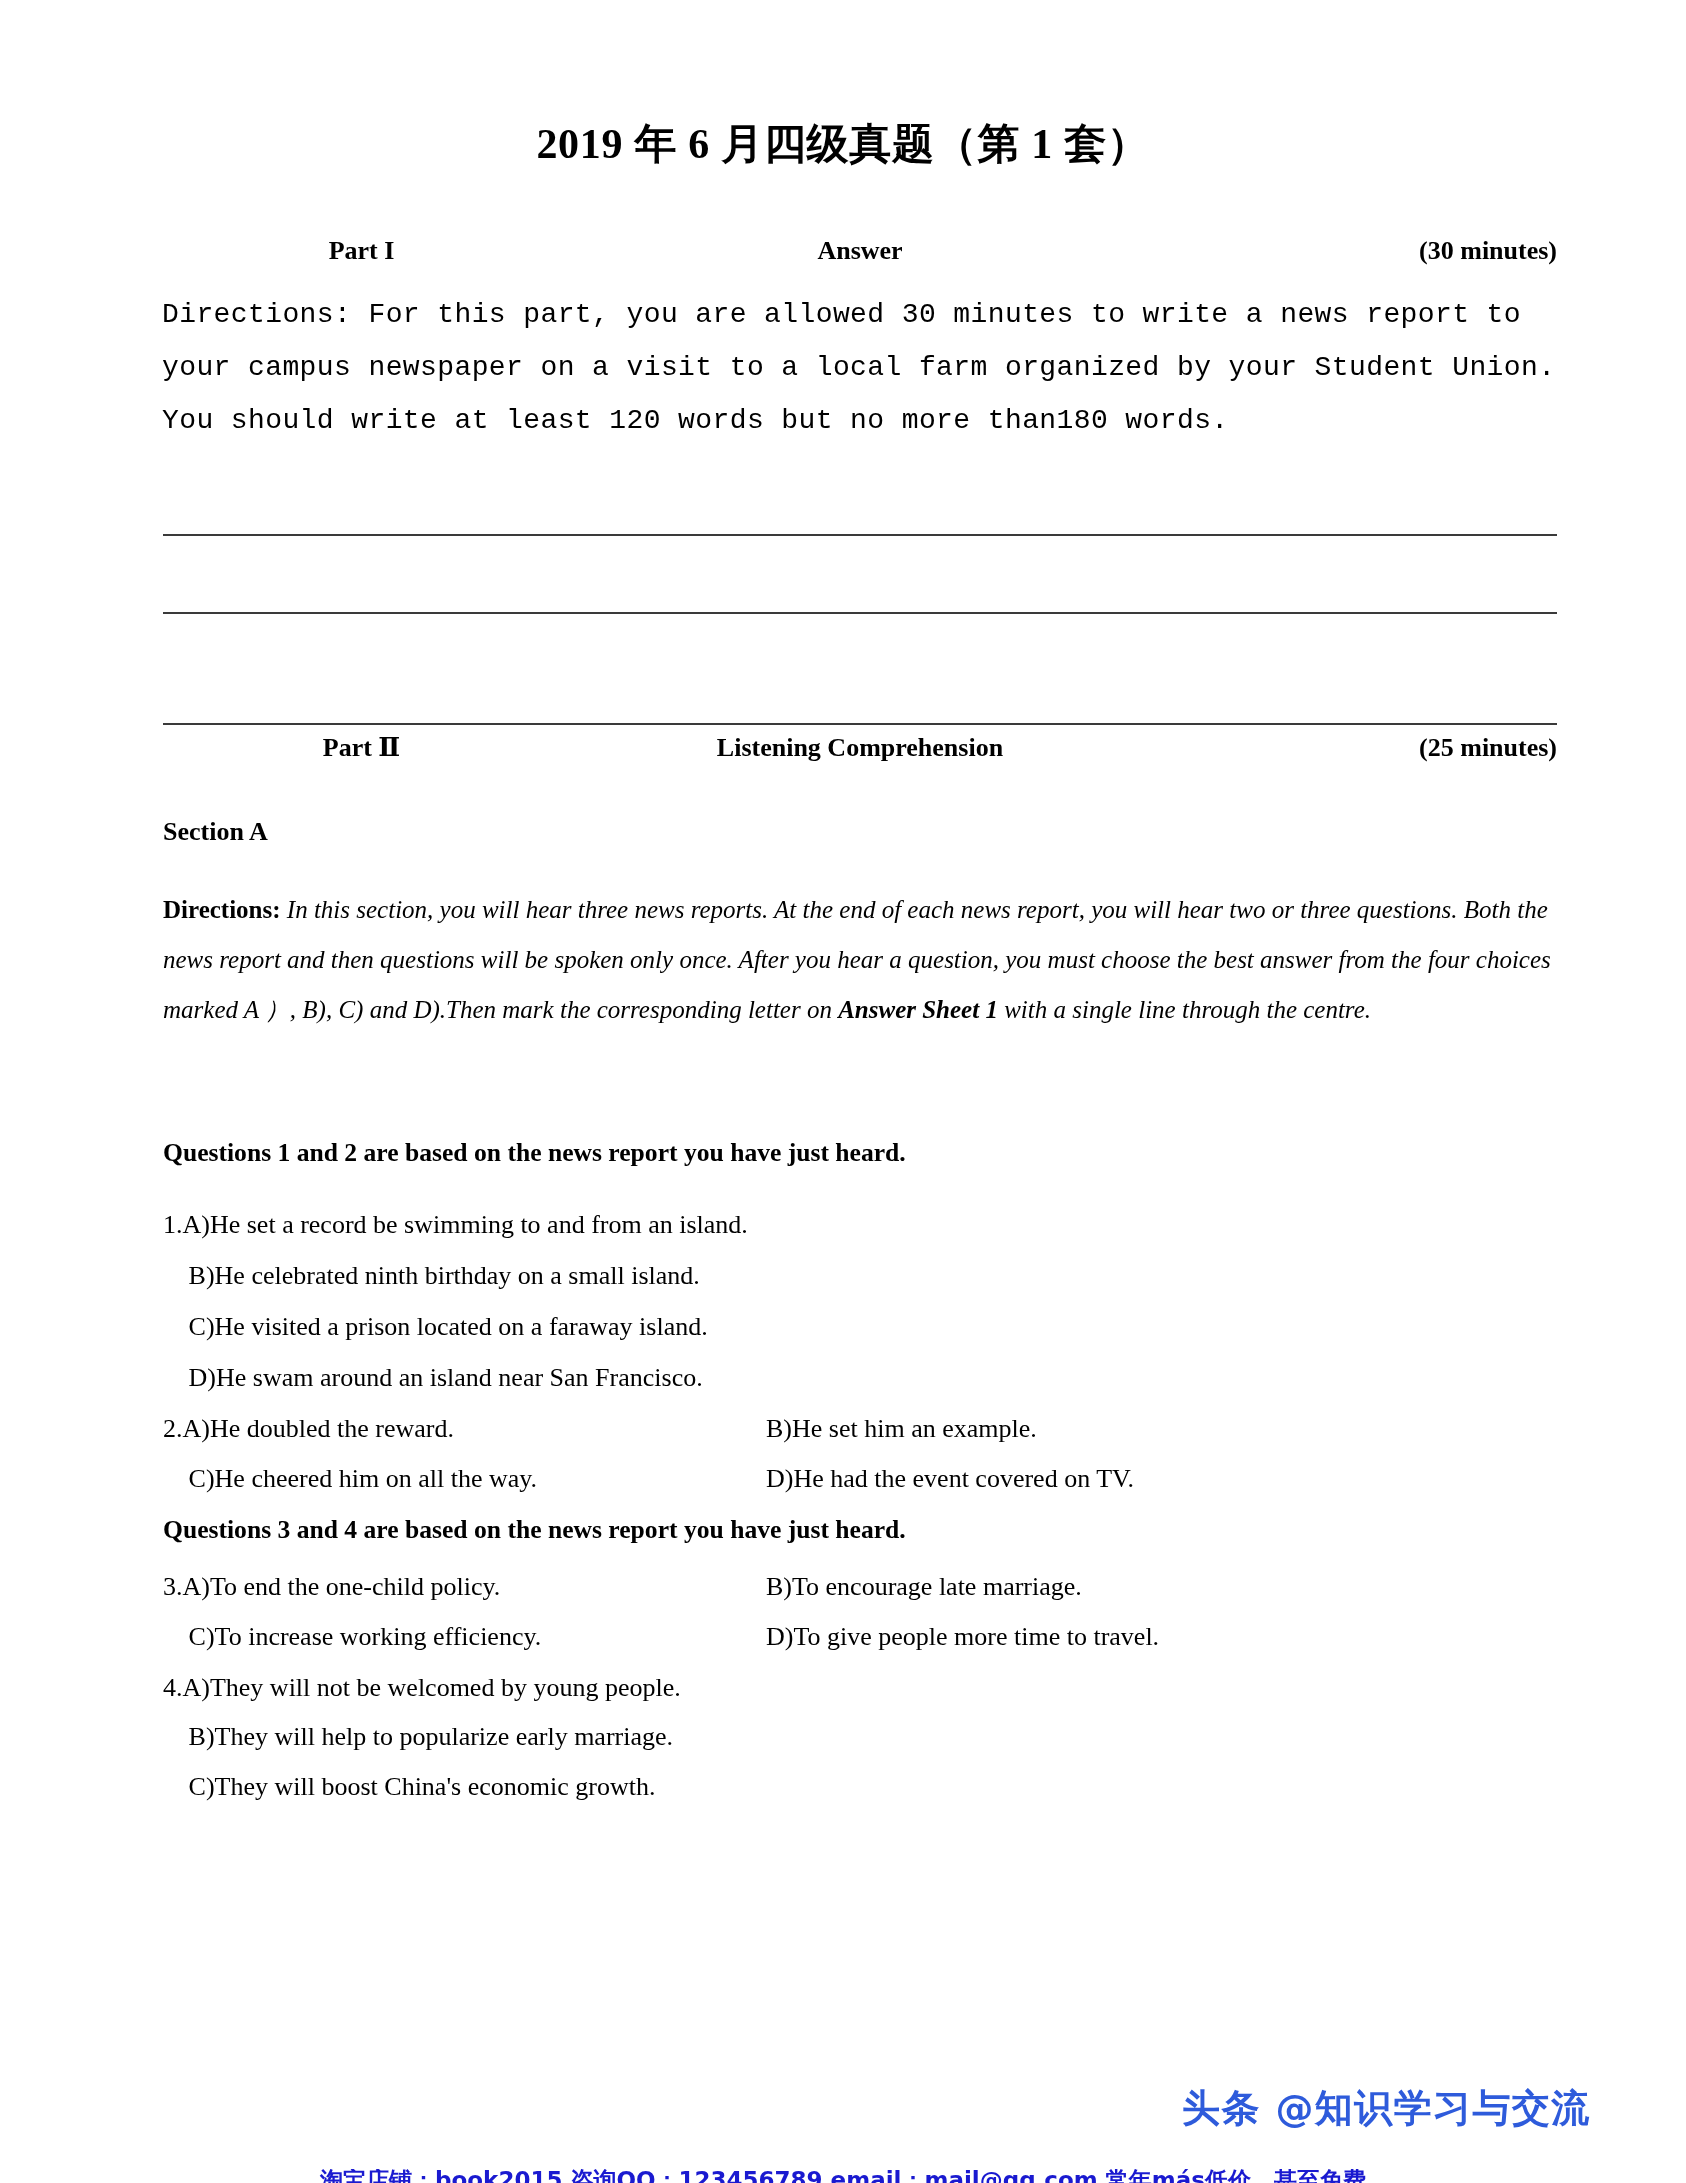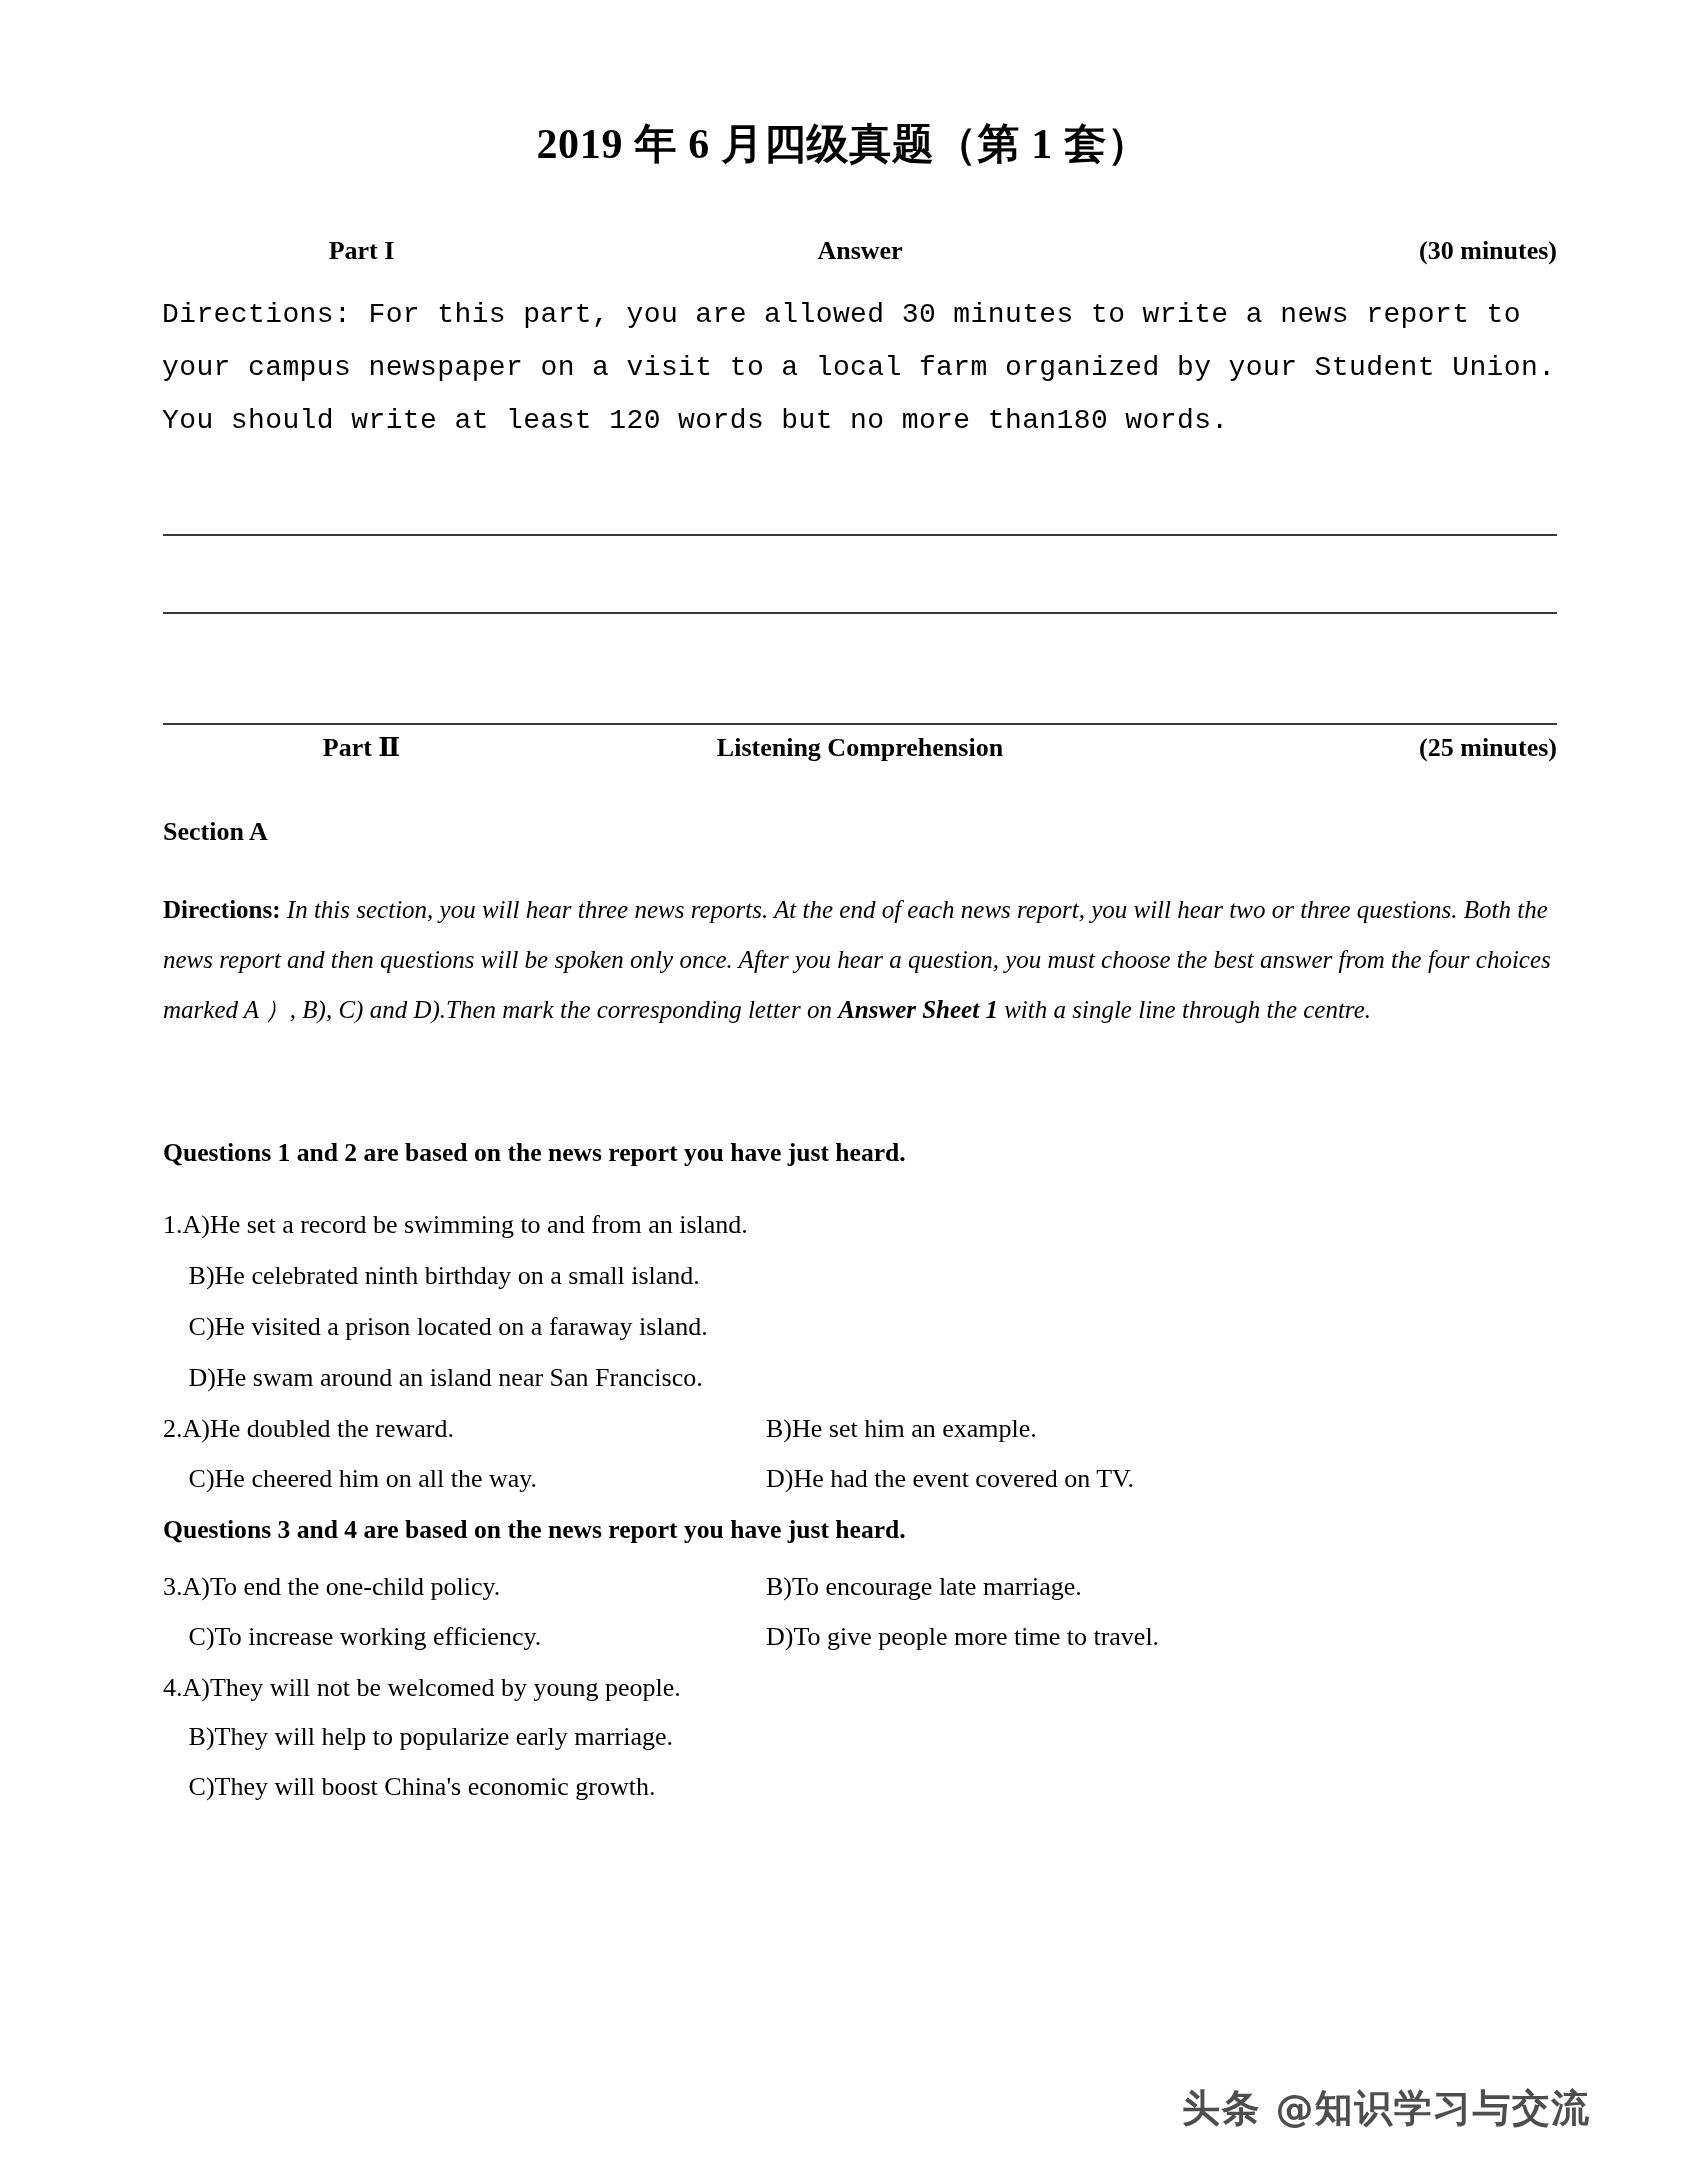--- a/index.html
+++ b/index.html
@@ -148,21 +148,21 @@
   }
 
   
   .watermark {
     position: absolute;
     left: 1182px;
     top: 2083px;
     font-family: "DejaVu Sans", "Liberation Sans", sans-serif;
     font-size: 38px;
     font-weight: bold;
-    color: #404040;
+    color: #1d4ed8;
     letter-spacing: 1.4px;
     opacity: 0.92;
     white-space: nowrap;
   }
 
   
   .footer-clip {
     position: absolute;
     left: 0;
     top: 2169px;
@@ -255,15 +255,18 @@
   </div>
   <div class="opt-row indent" style="top: 1720px;">
     <span class="col-a">B)They will help to popularize early marriage.</span>
   </div>
   <div class="opt-row indent" style="top: 1770px;">
     <span class="col-a">C)They will boost China's economic growth.</span>
   </div>
 
   <div class="watermark">头条 @知识学习与交流</div>
 
+  <div class="footer-clip">
+    <div class="footer-text">淘宝店铺：book2015 咨询QQ：123456789  email：mail@qq.com 常年más低价，甚至免费</div>
+  </div>
 
 </div>
 
 
 </body></html>

